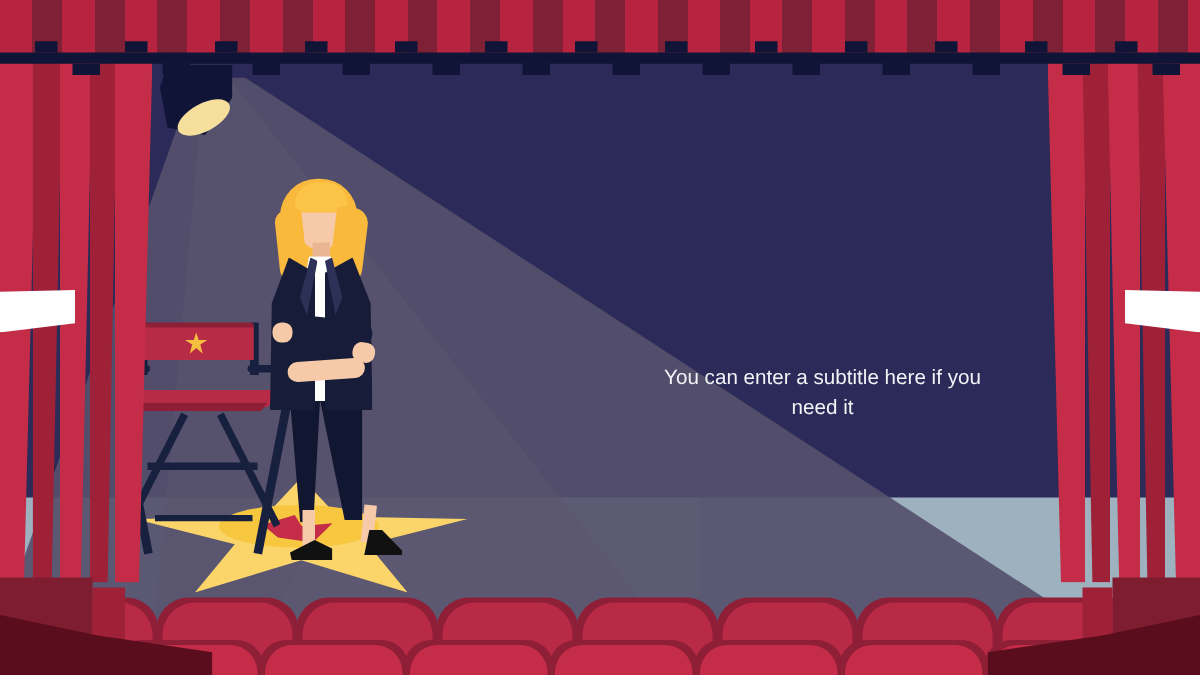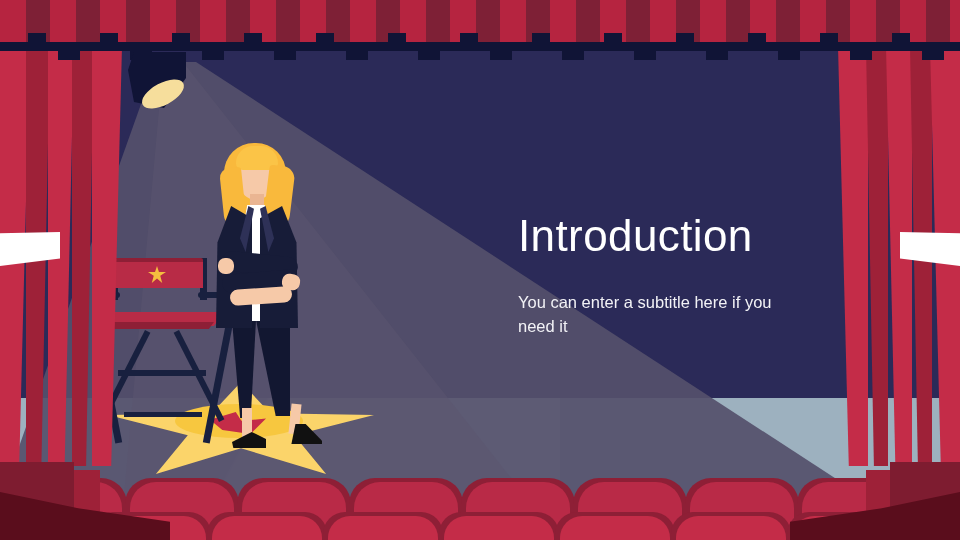--- a/index.html
+++ b/index.html
@@ -127,21 +127,21 @@
     clip-path:polygon(0% 0%, 46% 34%, 100% 62%, 100% 100%, 0% 100%);}
   #seat-dark-r{right:0;top:492px;width:170px;height:48px;background:#5A0D1C;
     clip-path:polygon(100% 0%, 54% 34%, 0% 62%, 0% 100%, 100% 100%);}
 
   
   #num-01{left:340px;top:228px;font-size:86px;font-weight:400;color:#F9B13F;
     letter-spacing:2px;line-height:1;}
   #title{left:518px;top:212px;font-size:44px;font-weight:400;color:#FFFFFF;
     letter-spacing:.4px;line-height:1.1;}
   #subtitle{left:518px;top:291px;width:280px;font-size:16.5px;font-weight:400;
-    color:#F2F2F6;line-height:1.45;}
+    color:#F2F2F6;line-height:1.45;text-align:center;}
 </style>
 </head>
 <body>
 
 <div id="slide">
 
   <div class="abs" id="backdrop"></div>
 
   <div class="abs" id="stage-floor"></div>
   <div class="abs" id="floor-sheen"></div>
@@ -289,16 +289,15 @@
       <div class="seat-front-sh" style="left: 895px; top: 512px; width: 120px; height: 28px;"></div>
       <div class="seat-front" style="left: 900px; top: 516px; width: 110px; height: 24px;"></div>
     </div>
   <div class="abs" id="seat-pillar-l"></div>
   <div class="abs" id="seat-pillar-l2"></div>
   <div class="abs" id="seat-pillar-r"></div>
   <div class="abs" id="seat-pillar-r2"></div>
   <div class="abs" id="seat-dark-l"></div>
   <div class="abs" id="seat-dark-r"></div>
 
-  <div class="abs" id="title">Introduction</div>
   <div class="abs" id="subtitle">You can enter a subtitle here if you need it</div>
 
 </div>
 
 </body></html>

